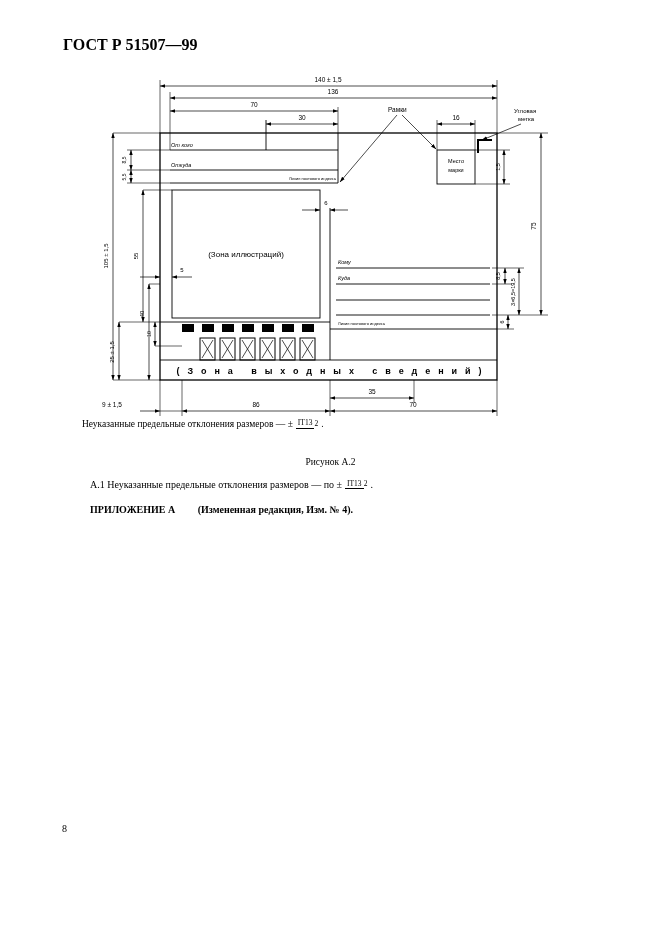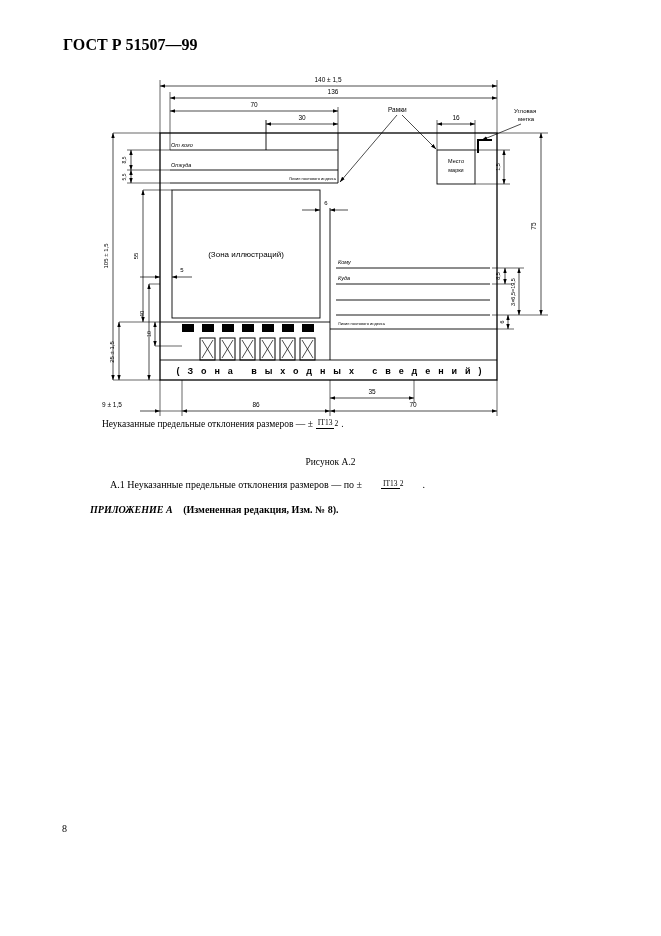--- a/index.html
+++ b/index.html
@@ -3,27 +3,27 @@
 <meta charset="utf-8">
 <style>
   html,body { margin:0; padding:0; }
   body {
     width:661px; height:936px; position:relative; background:#ffffff;
     font-family:"Liberation Serif", serif; color:#000;
   }
   .header { position:absolute; left:63px; top:36px; font-size:16px; font-weight:bold; }
   svg.drawing { position:absolute; left:0; top:0; }
   svg.drawing text { font-family:"Liberation Sans", sans-serif; fill:#000; }
-  .note { position:absolute; left:82px; top:419px; font-size:9.5px; display:flex; align-items:center; gap:3px;margin-left:20px; }
+  .note { position:absolute; left:82px; top:419px; font-size:9.5px; display:flex; align-items:center; gap:3px; }
   .frac { display:inline-flex; flex-direction:row; align-items:center; font-size:7.5px; line-height:1.15; }
   .frac .num { border-bottom:1px solid #000; padding:0 2px; }
   .caption { position:absolute; left:0; top:457px; width:661px; text-align:center; font-size:9.5px; }
-  .a1 { position:absolute; left:90px; top:479px; font-size:10px; display:flex; align-items:center; gap:19px;margin-left:20px; }
+  .a1 { position:absolute; left:90px; top:479px; font-size:10px; display:flex; align-items:center; gap:3px; }
   .appendix { position:absolute; left:90px; top:504px; font-size:10px; font-weight:bold; }
-  .appendix .it { font-style:italic; margin-right:8px; }
+  .appendix .it { margin-right:20px; }
   .pagenum { position:absolute; left:62px; top:823px; font-size:10px; }
 </style>
 </head>
 <body>
 
 <div class="header">ГОСТ Р 51507—99</div>
 
 <svg class="drawing" width="661" height="448" viewBox="0 0 661 448">
   <defs>
     <marker id="arr" viewBox="0 0 10 10" refX="9.5" refY="5" markerWidth="8" markerHeight="8" orient="auto-start-reverse">
@@ -202,16 +202,16 @@
   <span>А.1  Неуказанные предельные отклонения размеров — по  ±</span>
   <span class="frac">
     <span class="num">IT13</span>
     <span>2</span>
   </span>
   <span>.</span>
 </div>
 
 <div class="appendix">
   <span class="it">ПРИЛОЖЕНИЕ А</span>
-  <span>(Измененная редакция, Изм. № 8).</span>
+  <span>(Измененная редакция, Изм. № 4).</span>
 </div>
 
 <div class="pagenum">8</div>
 
 </body></html>

